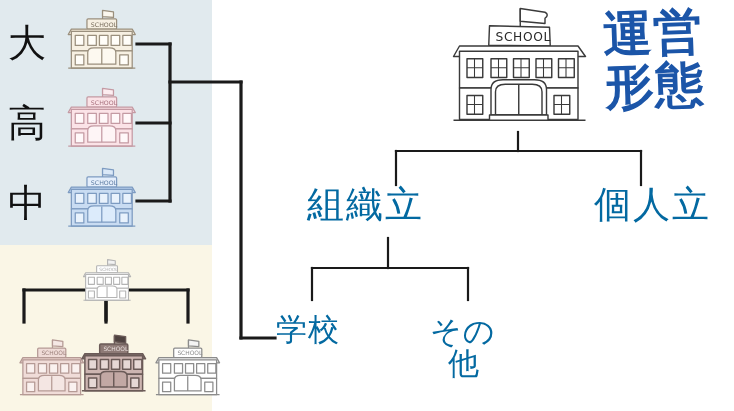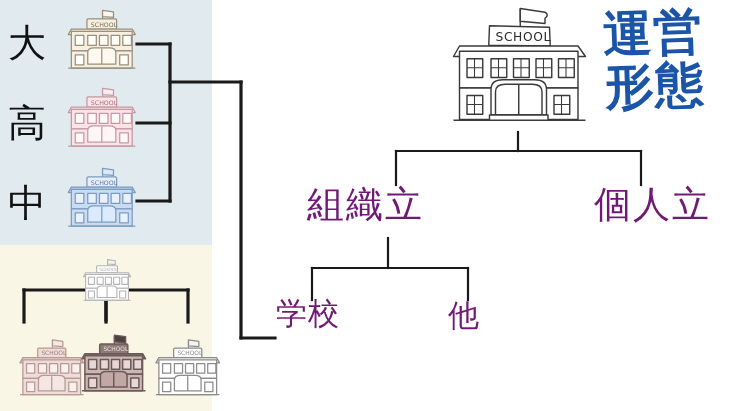--- a/index.html
+++ b/index.html
@@ -26,27 +26,27 @@
     letter-spacing:0;
     white-space:nowrap;
   }
 
   
   #wires{position:absolute;left:0;top:0;width:734px;height:411px;}
 
   
   .node-text{
     position:absolute;
-    color:#701a75;
+    color:#0369a1;
     font-family:"DejaVu Sans","Liberation Sans",sans-serif;
     white-space:nowrap;
     line-height:1.02;
   }
   .node-lg{font-size:37px;letter-spacing:2px;}
-  .node-stack{font-size:31px;letter-spacing:1px;text-align:left;}
+  .node-stack{font-size:31px;letter-spacing:1px;text-align:left;margin-top:16px;}
   .node-stack .ln{display:block;}
 
   
   #title-block{
     position:absolute;left:604px;top:6px;width:124px;height:110px;
     color:#1b55a8;
     font-family:"DejaVu Sans","Liberation Sans",sans-serif;
     font-size:49px;line-height:53px;
     font-weight:700;
     letter-spacing:1px;
@@ -308,16 +308,17 @@
 
   <div class="node-text node-lg" style="left:307px;top:186px;">組織立</div>
 
   <div class="node-text node-lg" style="left:594px;top:186px;">個人立</div>
 
   <div class="node-text node-stack" style="left:276px;top:298px;">
     <span class="ln">学校</span>
   </div>
 
   <div class="node-text node-stack" style="left:430px;top:300px;">
+    <span class="ln">その</span>
     <span class="ln" style="padding-left:18px;">他</span>
   </div>
 
 </div>
 
 </body></html>

